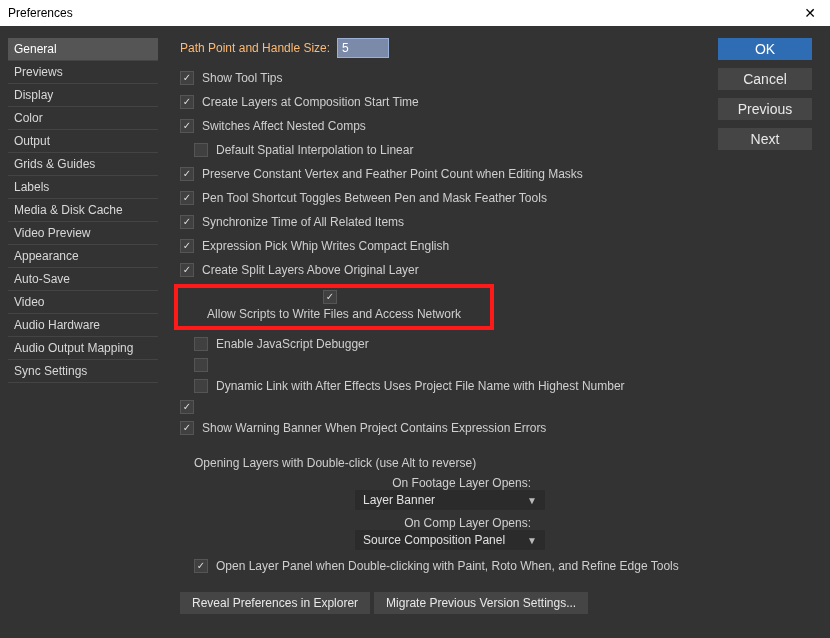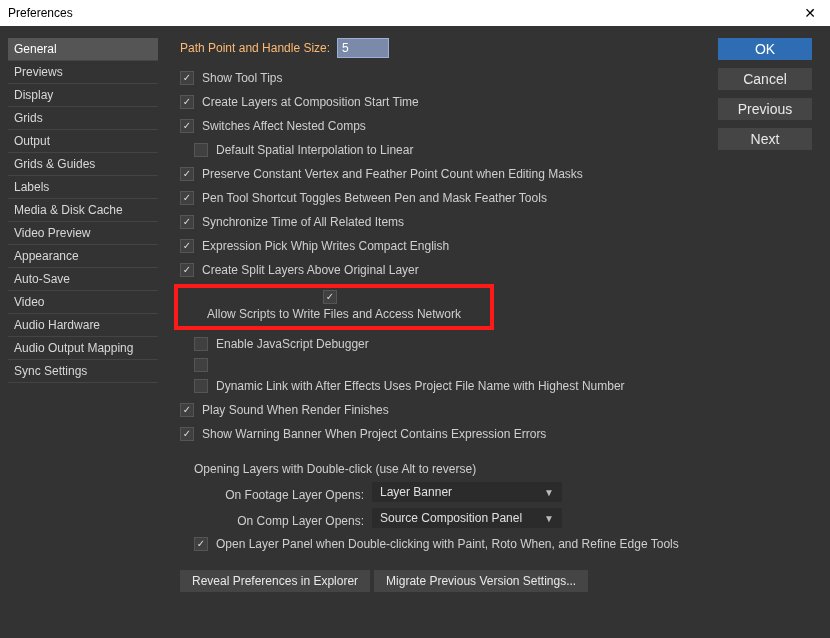--- a/index.html
+++ b/index.html
@@ -115,22 +115,23 @@
       align-items: center;
       width: 320px;
       margin-left: -6px;
       flex-direction: column;
     }
     .content-inner { padding-left: 4px; }
     .section-indent { padding-left: 14px; }
     .group-label { color: #cfcfcf; margin-top: 18px; margin-bottom: 6px; }
     .subrow {
       display: flex;
-      align-items: flex-end;
+      align-items: center;
       margin-bottom: 6px;
+      flex-direction: column;
     }
     .subrow-label {
       width: 170px;
       text-align: right;
       margin-right: 8px;
       color: #cfcfcf;
     }
     .select {
       background: #2b2b2b;
       color: #e0e0e0;
@@ -168,21 +169,21 @@
 <div class="titlebar">
   <span class="title">Preferences</span>
   <span class="close">✕</span>
 </div>
 
 <div class="main-area">
   <div class="sidebar" id="sidebar">
       <div class="sidebar-item selected">General</div>
       <div class="sidebar-item">Previews</div>
       <div class="sidebar-item">Display</div>
-      <div class="sidebar-item">Grids</div>
+      <div class="sidebar-item">Color</div>
       <div class="sidebar-item">Output</div>
       <div class="sidebar-item">Grids &amp; Guides</div>
       <div class="sidebar-item">Labels</div>
       <div class="sidebar-item">Media &amp; Disk Cache</div>
       <div class="sidebar-item">Video Preview</div>
       <div class="sidebar-item">Appearance</div>
       <div class="sidebar-item">Auto-Save</div>
       <div class="sidebar-item">Video</div>
       <div class="sidebar-item">Audio Hardware</div>
       <div class="sidebar-item">Audio Output Mapping</div>
@@ -245,21 +246,20 @@
           </div>
           <div class="row section-indent">
             <span class="checkbox"></span>
           </div>
           <div class="row section-indent">
             <span class="checkbox"></span>
             <span class="chklabel">Dynamic Link with After Effects Uses Project File Name with Highest Number</span>
           </div>
           <div class="row">
             <span class="checkbox checked"></span>
-            <span class="chklabel">Play Sound When Render Finishes</span>
           </div>
           <div class="row">
             <span class="checkbox checked"></span>
             <span class="chklabel">Show Warning Banner When Project Contains Expression Errors</span>
           </div>
         </div>
 
       <div class="group-label section-indent">Opening Layers with Double-click (use Alt to reverse)</div>
 
       <div class="subrow section-indent">

